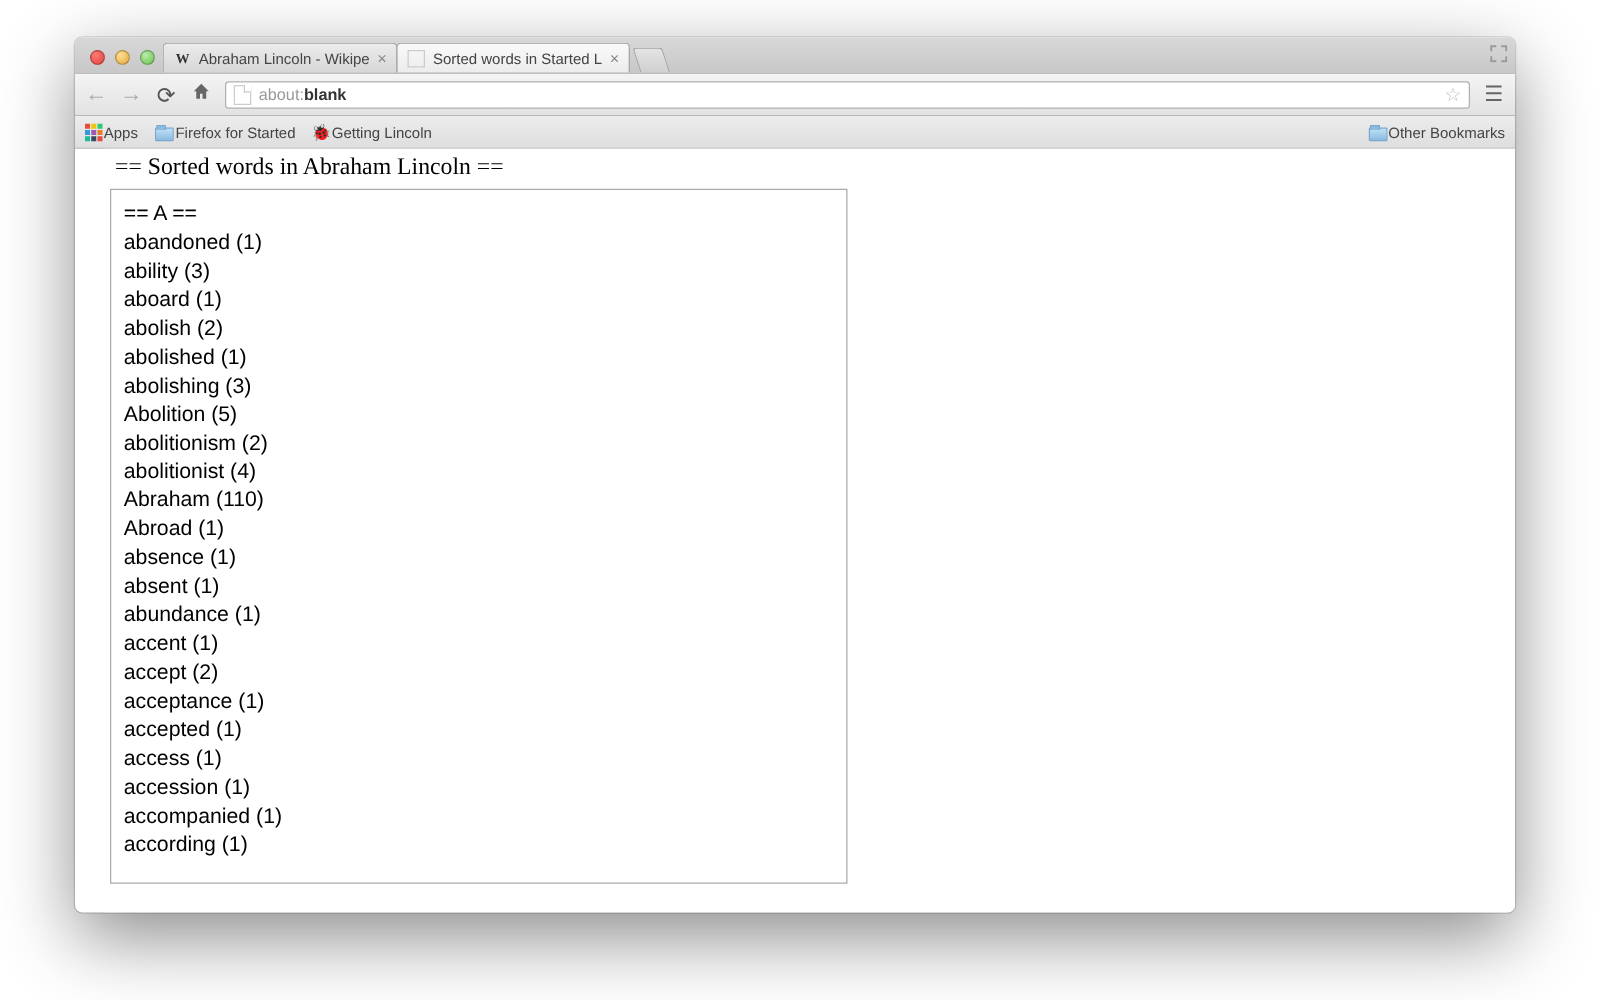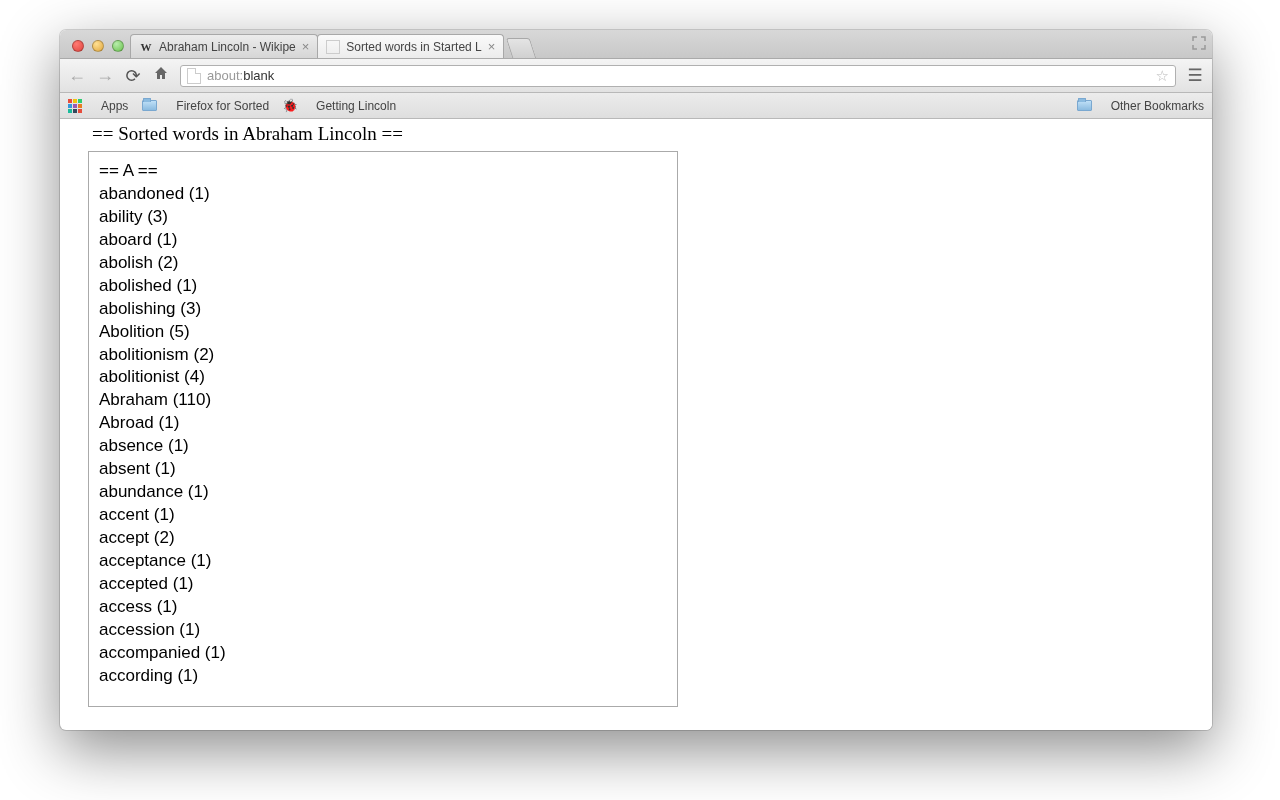--- a/index.html
+++ b/index.html
@@ -121,40 +121,40 @@
     }
     .omnibox .page-icon {
       width: 14px; height: 16px; border: 1px solid #ccc; margin-right: 6px;
       position: relative;
     }
     .omnibox .page-icon::after {
       content: ""; position: absolute; top: -1px; right: -1px;
       width: 5px; height: 5px; background: #fff; border-left: 1px solid #ccc; border-bottom: 1px solid #ccc;
     }
     .omnibox .url-seg1 { color: #999; }
-    .omnibox .url-seg2 { color: #333; font-weight: 400; }
+    .omnibox .url-seg2 { color: #333; font-weight: 700; }
     .omnibox .star {
       color: #bbb; font-size: 15px; margin-left: 4px;
     }
     .menu-btn {
       color: #666; font-size: 17px; width: 18px; text-align: center;
     }
     
     .bookmarks {
       height: 26px;
       background: linear-gradient(#ececec, #dedede);
       border-bottom: 1px solid #b8b8b8;
       display: flex;
       align-items: center;
       padding: 0 8px;
       font-size: 12px;
       color: #444;
       gap: 14px;
     }
-    .bm-item { display: inline-flex; align-items: center; gap: 19px; cursor: pointer; }
+    .bm-item { display: inline-flex; align-items: flex-end; gap: 1px; cursor: pointer; }
     .apps-icon {
       width: 14px; height: 14px; display: grid;
       grid-template-columns: repeat(3, 1fr);
       grid-template-rows: repeat(3, 1fr);
       gap: 1px;
     }
     .apps-icon span { width: 100%; height: 100%; }
     .folder-icon {
       width: 15px; height: 11px;
       background: linear-gradient(#bfe0f7, #8bbbe0);
@@ -256,21 +256,21 @@
           <span style="background:#9b59b6"></span>
           <span style="background:#e67e22"></span>
         <span style="background:#1abc9c"></span>
           <span style="background:#34495e"></span>
           <span style="background:#e74c3c"></span>
       </span>
       <span>Apps</span>
     </span>
     <span class="bm-item">
       <span class="folder-icon"></span>
-      <span>Firefox for Sorted</span>
+      <span>Firefox for Started</span>
     </span>
     <span class="bm-item">
       <span class="bug-icon">🐞</span>
       <span>Getting Lincoln</span>
     </span>
     <span class="spacer"></span>
     <span class="bm-item">
       <span class="folder-icon"></span>
       <span>Other Bookmarks</span>
     </span>

